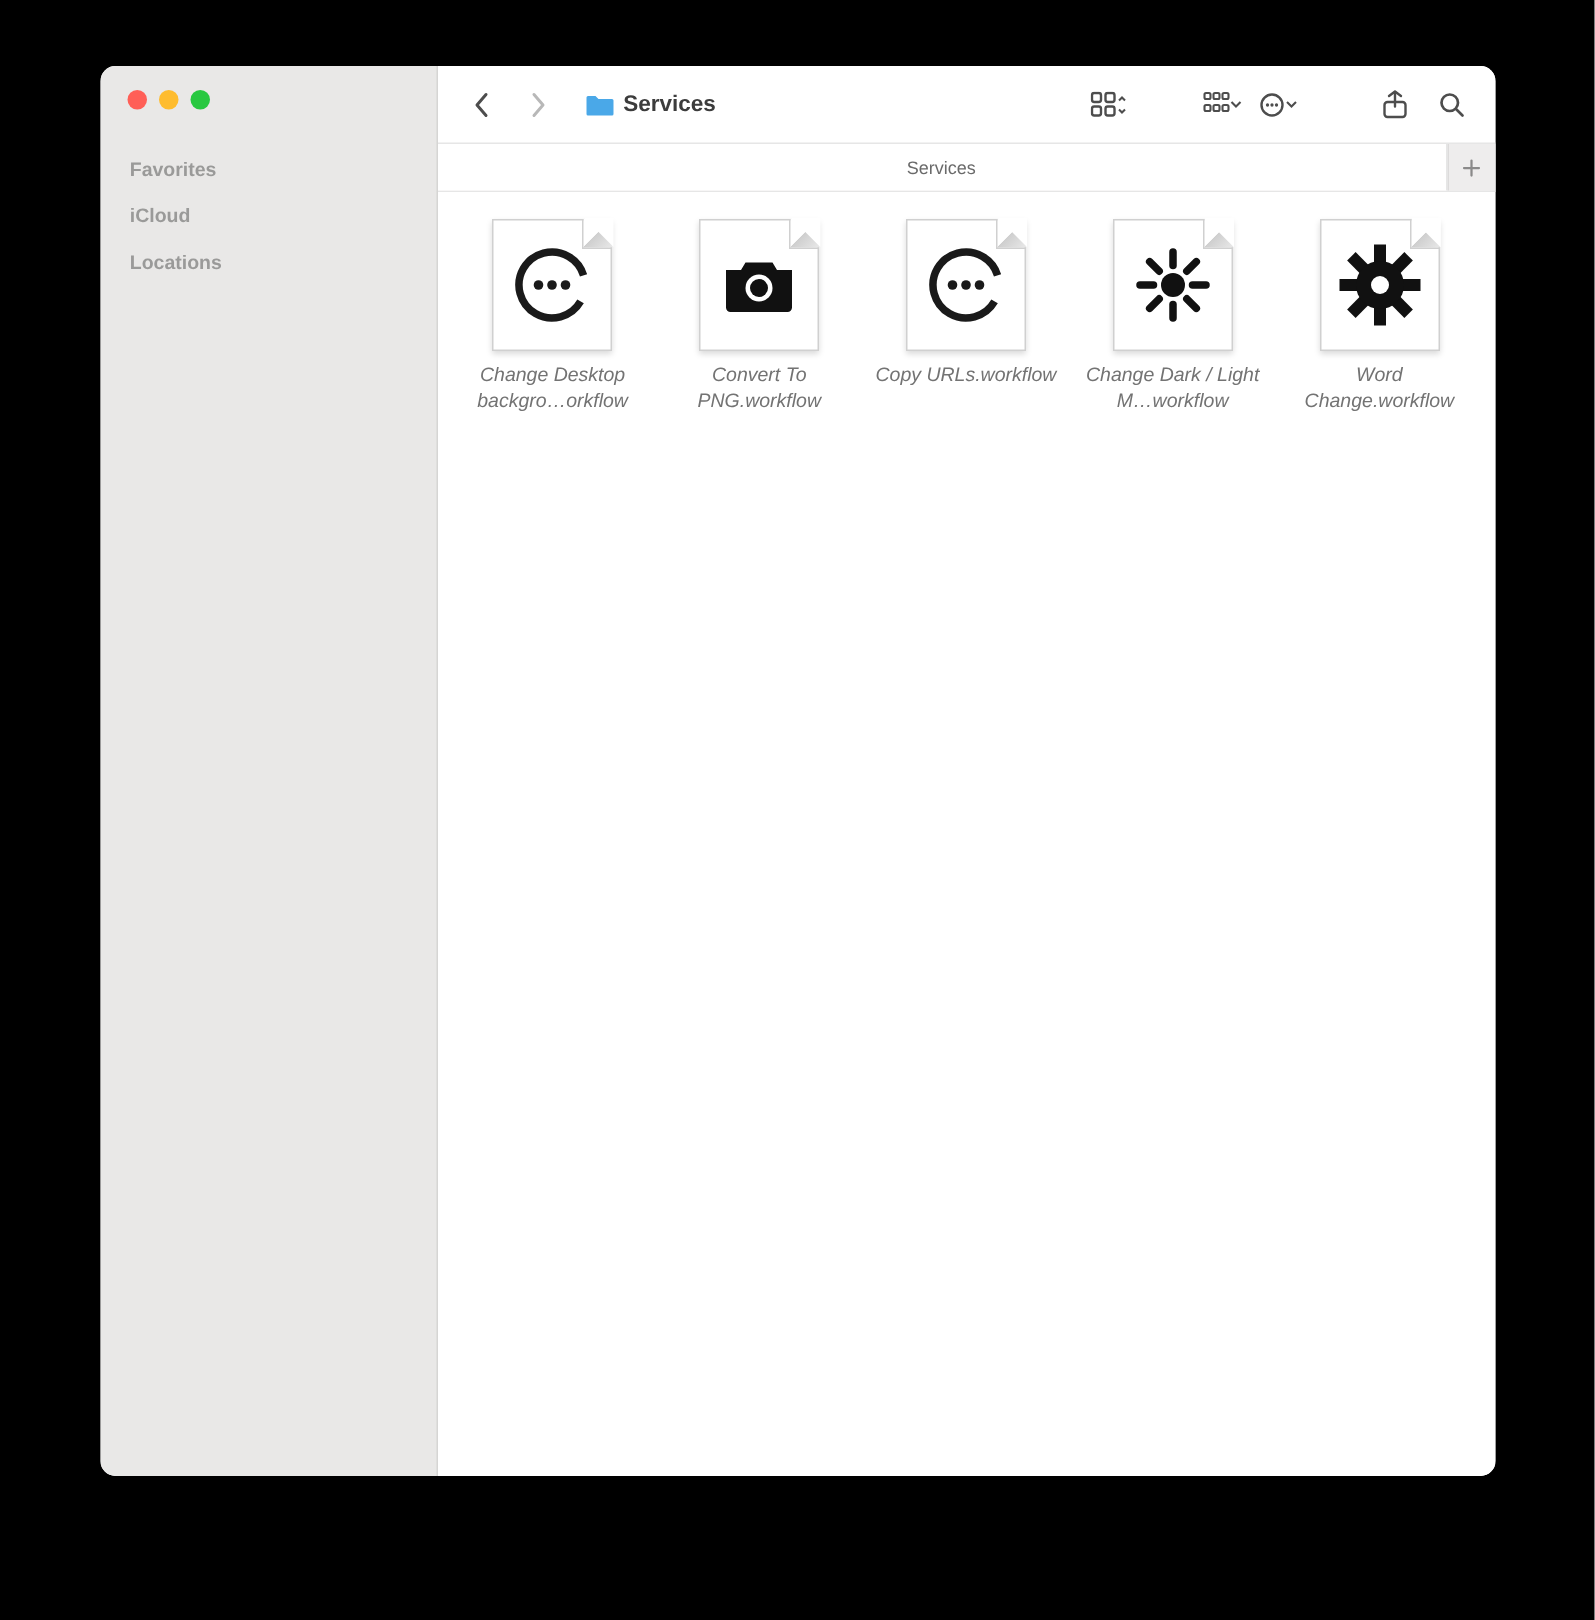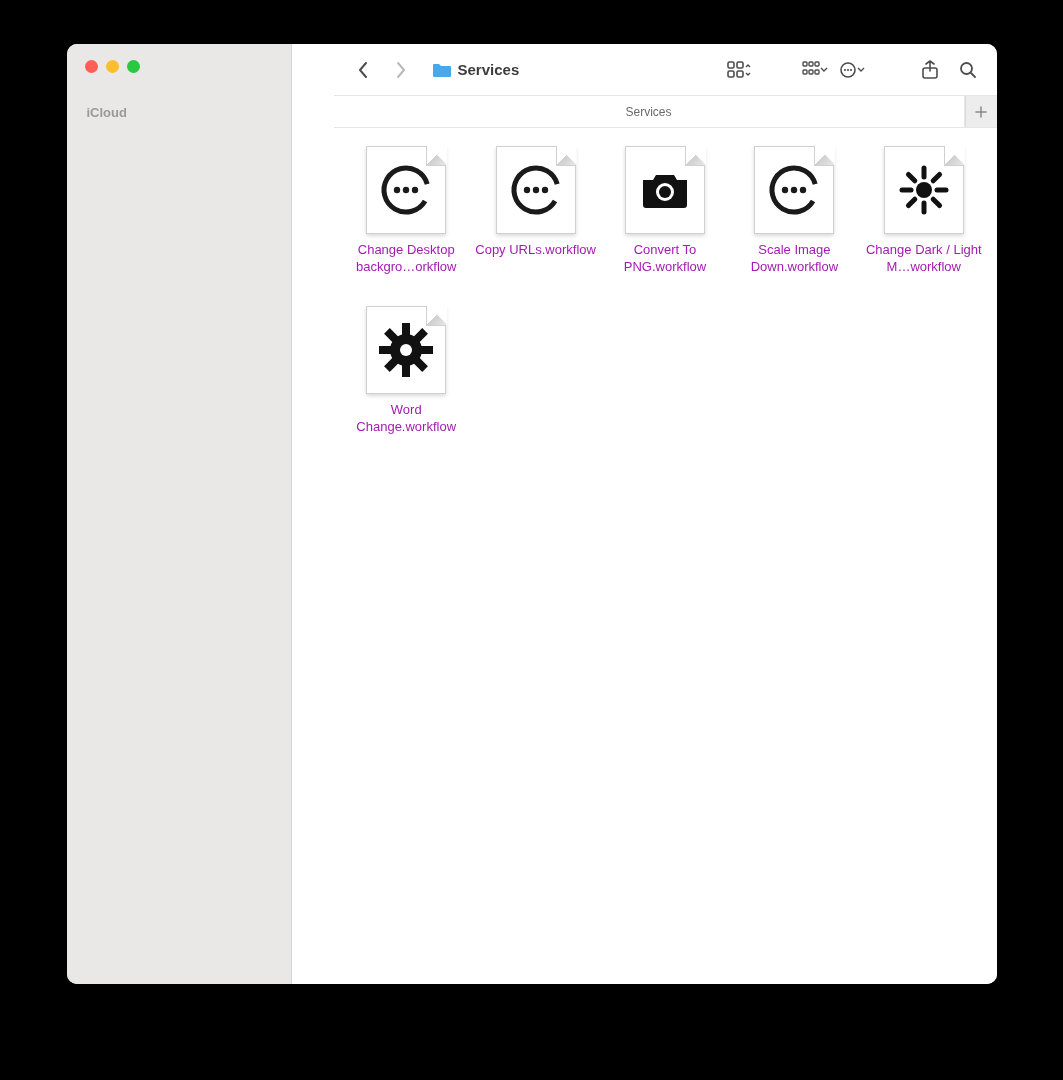--- a/index.html
+++ b/index.html
@@ -37,21 +37,21 @@
     .tl { width: 13px; height: 13px; border-radius: 50%; }
     .tl.red { background: #ff5f57; }
     .tl.yellow { background: #febc2e; }
     .tl.green { background: #28c840; }
     .sidebar-section {
       color: #9a9a99;
       font-size: 13px;
       font-weight: 600;
       padding: 8px 20px;
     }
-    .main { flex: 1; display: flex; flex-direction: column; background: #fff; margin-left: 42px; }
+    .main { flex: 1; display: flex; flex-direction: column; background: #fff; }
     .toolbar {
       height: 52px;
       display: flex;
       align-items: center;
       padding: 0 14px;
       gap: 8px;
       border-bottom: 1px solid #e6e6e6;
     }
     .tb-btn {
       width: 30px; height: 30px;
@@ -127,44 +127,47 @@
     }
     .doc-fold::before {
       content:"";
       position:absolute; top:-1px; right:-1px;
       width:20px; height:20px;
       background:#fff;
       clip-path: polygon(100% 0, 0 0, 100% 100%);
     }
     .filename {
       font-size: 13px;
-      color: #a21caf;
+      color: #737373;
       line-height: 1.3;
       max-width: 130px;
       word-wrap: break-word;
+      font-style: italic;
     }
     .app-circle {
       width: 80px; height: 80px;
       border-radius: 50%;
       background: radial-gradient(circle at 35% 30%, #6a6a6a, #222 70%);
       display:flex; align-items:center; justify-content:center;
       box-shadow: 0 3px 6px rgba(0,0,0,0.3);
     }
   </style>
 </head>
 <body>
 
 <div class="window">
   <aside class="sidebar">
     <div class="traffic-lights">
       <div class="tl red"></div>
       <div class="tl yellow"></div>
       <div class="tl green"></div>
     </div>
+    <div class="sidebar-section">Favorites</div>
     <div class="sidebar-section">iCloud</div>
+    <div class="sidebar-section">Locations</div>
   </aside>
 
   <div class="main">
     <div class="toolbar">
       <div class="tb-btn">
         <svg width="12" height="18" viewBox="0 0 12 18">
             <path d="M9 2 L3 9 L9 16" stroke="currentColor" stroke-width="2" fill="none" stroke-linecap="round" stroke-linejoin="round"></path>
           </svg>
       </div>
       <div class="tb-btn dim">
@@ -248,56 +251,42 @@
       <circle cx="37" cy="28" r="3.2" fill="#1a1a1a"></circle>
     </svg>
       </div>
     </div>
     <div class="filename">Change Desktop backgro…orkflow</div>
   </div>
           <div class="item">
     <div class="file-icon">
       <div class="doc-shape">
         <div class="doc-fold"></div>
+        <svg width="50" height="40" viewBox="0 0 50 40">
+      <path d="M3 10 h10 l3 -5 h18 l3 5 h10 v25 a3 3 0 0 1 -3 3 H6 a3 3 0 0 1 -3 -3 Z" fill="#111"></path>
+      <circle cx="25" cy="22" r="9" fill="#fff"></circle>
+      <circle cx="25" cy="22" r="6" fill="#111"></circle>
+    </svg>
+      </div>
+    </div>
+    <div class="filename">Convert To PNG.workflow</div>
+  </div>
+          <div class="item">
+    <div class="file-icon">
+      <div class="doc-shape">
+        <div class="doc-fold"></div>
         <svg width="56" height="56" viewBox="0 0 56 56">
       <circle cx="28" cy="28" r="22" stroke="#1a1a1a" stroke-width="5" fill="none" stroke-dasharray="120 20" transform="rotate(30 28 28)"></circle>
       <circle cx="19" cy="28" r="3.2" fill="#1a1a1a"></circle>
       <circle cx="28" cy="28" r="3.2" fill="#1a1a1a"></circle>
       <circle cx="37" cy="28" r="3.2" fill="#1a1a1a"></circle>
     </svg>
       </div>
     </div>
     <div class="filename">Copy URLs.workflow</div>
-  </div>
-          <div class="item">
-    <div class="file-icon">
-      <div class="doc-shape">
-        <div class="doc-fold"></div>
-        <svg width="50" height="40" viewBox="0 0 50 40">
-      <path d="M3 10 h10 l3 -5 h18 l3 5 h10 v25 a3 3 0 0 1 -3 3 H6 a3 3 0 0 1 -3 -3 Z" fill="#111"></path>
-      <circle cx="25" cy="22" r="9" fill="#fff"></circle>
-      <circle cx="25" cy="22" r="6" fill="#111"></circle>
-    </svg>
-      </div>
-    </div>
-    <div class="filename">Convert To PNG.workflow</div>
-  </div>
-          <div class="item">
-    <div class="file-icon">
-      <div class="doc-shape">
-        <div class="doc-fold"></div>
-        <svg width="56" height="56" viewBox="0 0 56 56">
-      <circle cx="28" cy="28" r="22" stroke="#1a1a1a" stroke-width="5" fill="none" stroke-dasharray="120 20" transform="rotate(30 28 28)"></circle>
-      <circle cx="19" cy="28" r="3.2" fill="#1a1a1a"></circle>
-      <circle cx="28" cy="28" r="3.2" fill="#1a1a1a"></circle>
-      <circle cx="37" cy="28" r="3.2" fill="#1a1a1a"></circle>
-    </svg>
-      </div>
-    </div>
-    <div class="filename">Scale Image Down.workflow</div>
   </div>
           <div class="item">
     <div class="file-icon">
       <div class="doc-shape">
         <div class="doc-fold"></div>
         <svg width="56" height="56" viewBox="0 0 56 56">
       <circle cx="28" cy="28" r="8" fill="#111"></circle>
       <line x1="41" y1="28" x2="50" y2="28" stroke="#111" stroke-width="5" stroke-linecap="round"></line>
                   <line x1="37.19238815542512" y1="37.19238815542512" x2="43.55634918610404" y2="43.55634918610404" stroke="#111" stroke-width="5" stroke-linecap="round"></line>
                   <line x1="28" y1="41" x2="28" y2="50" stroke="#111" stroke-width="5" stroke-linecap="round"></line>

